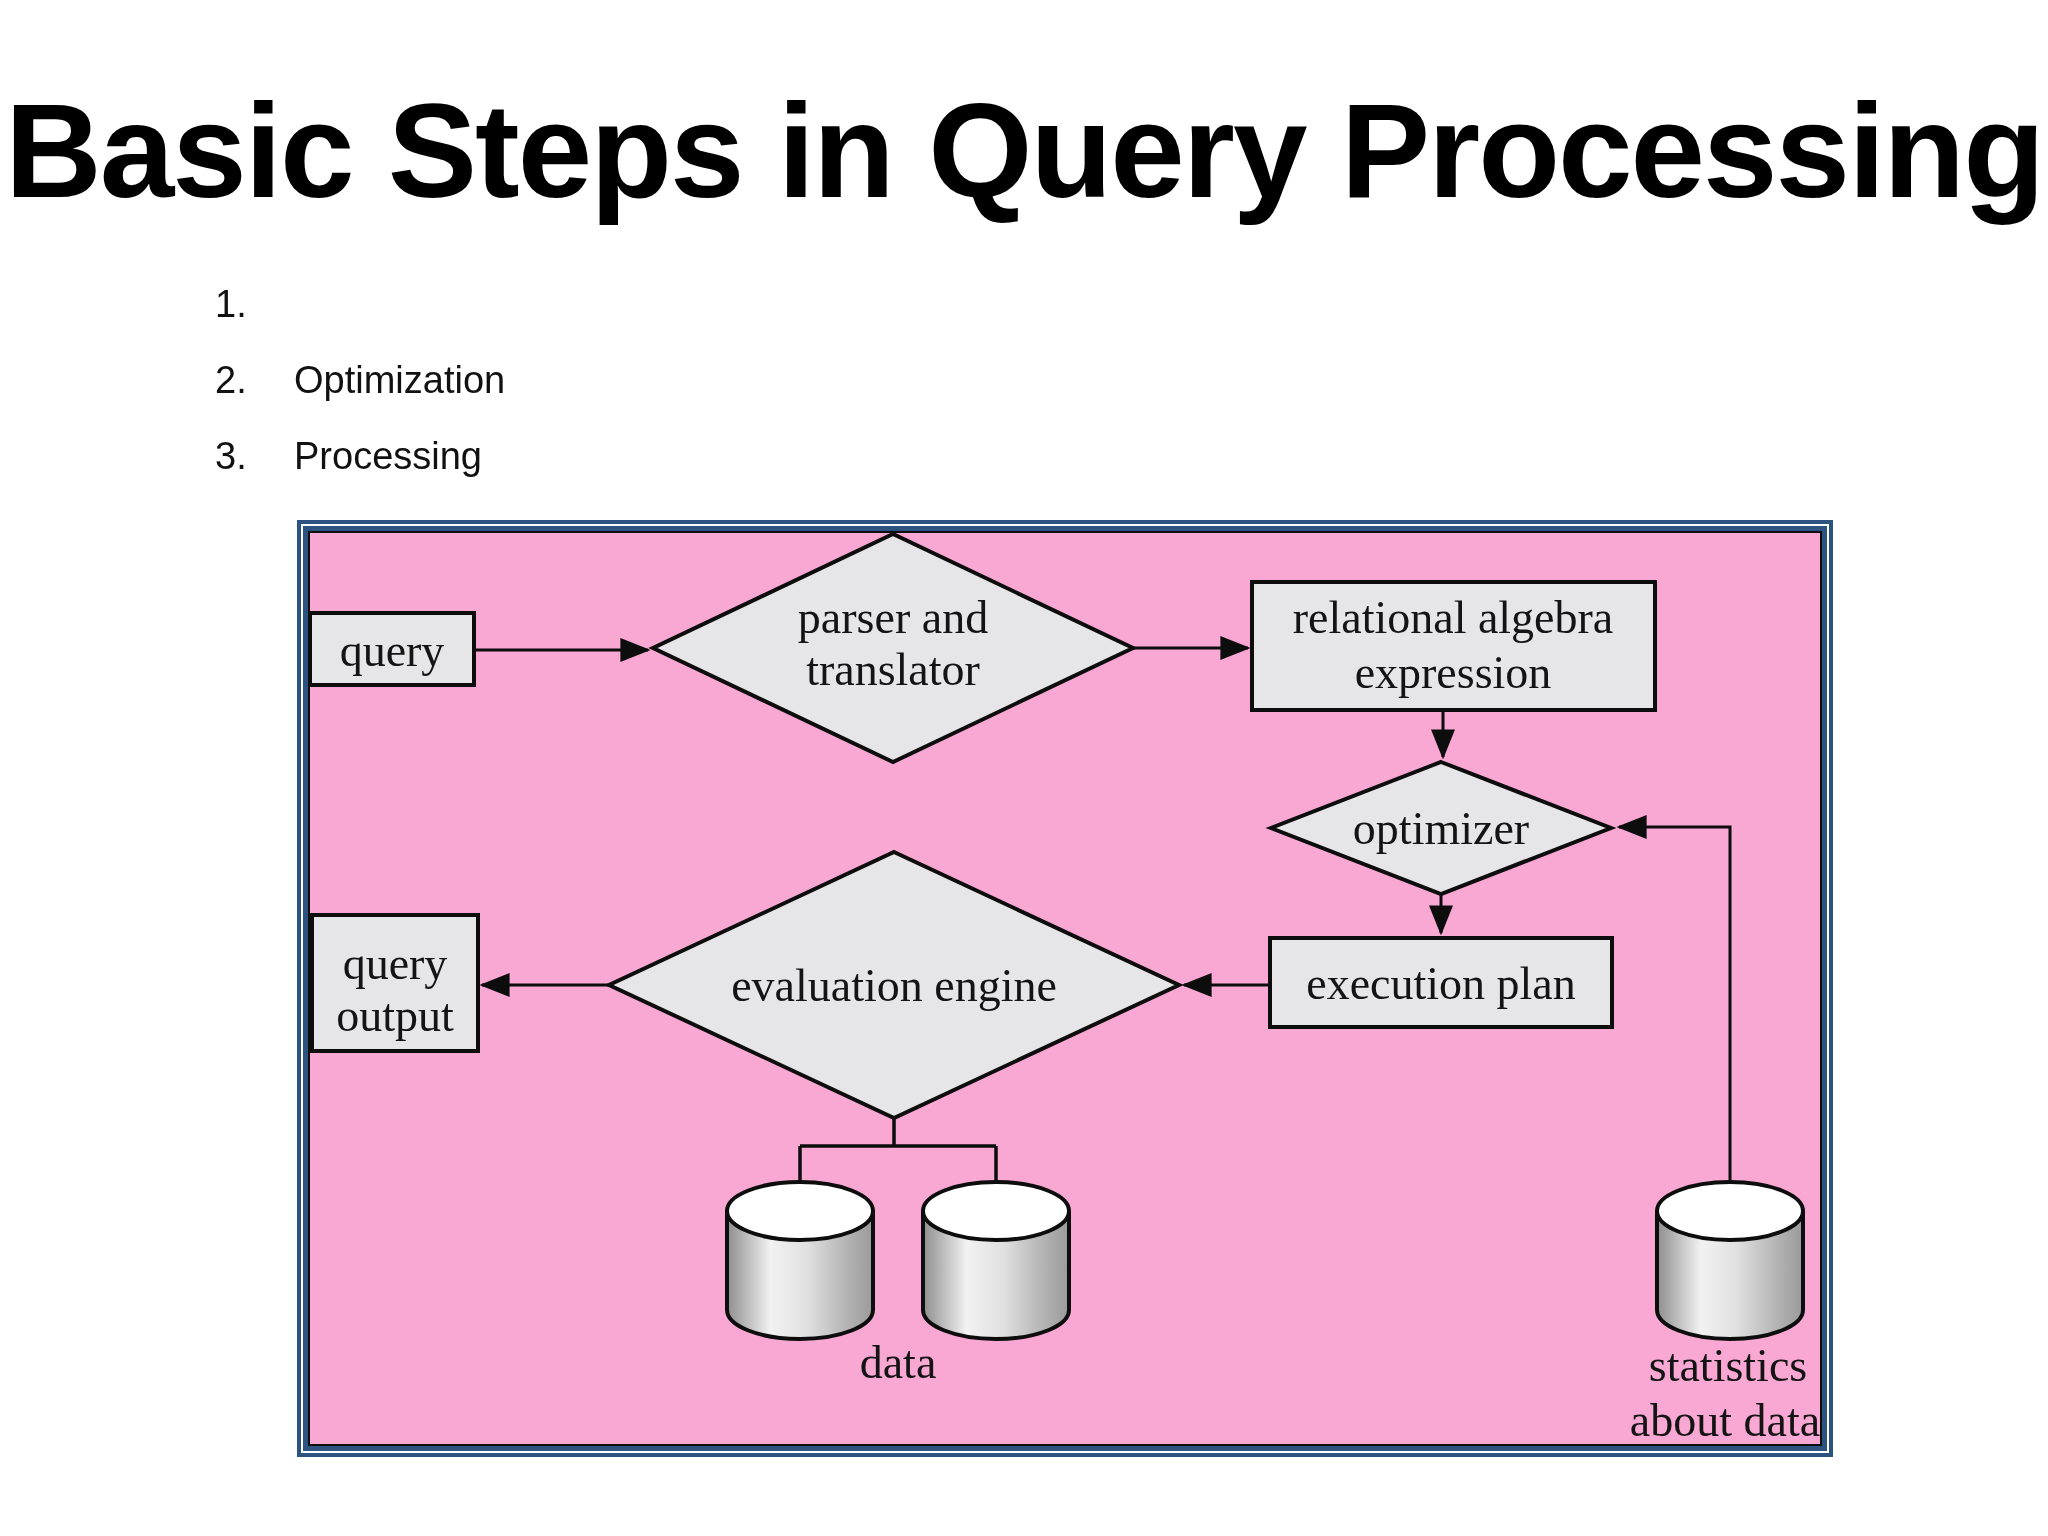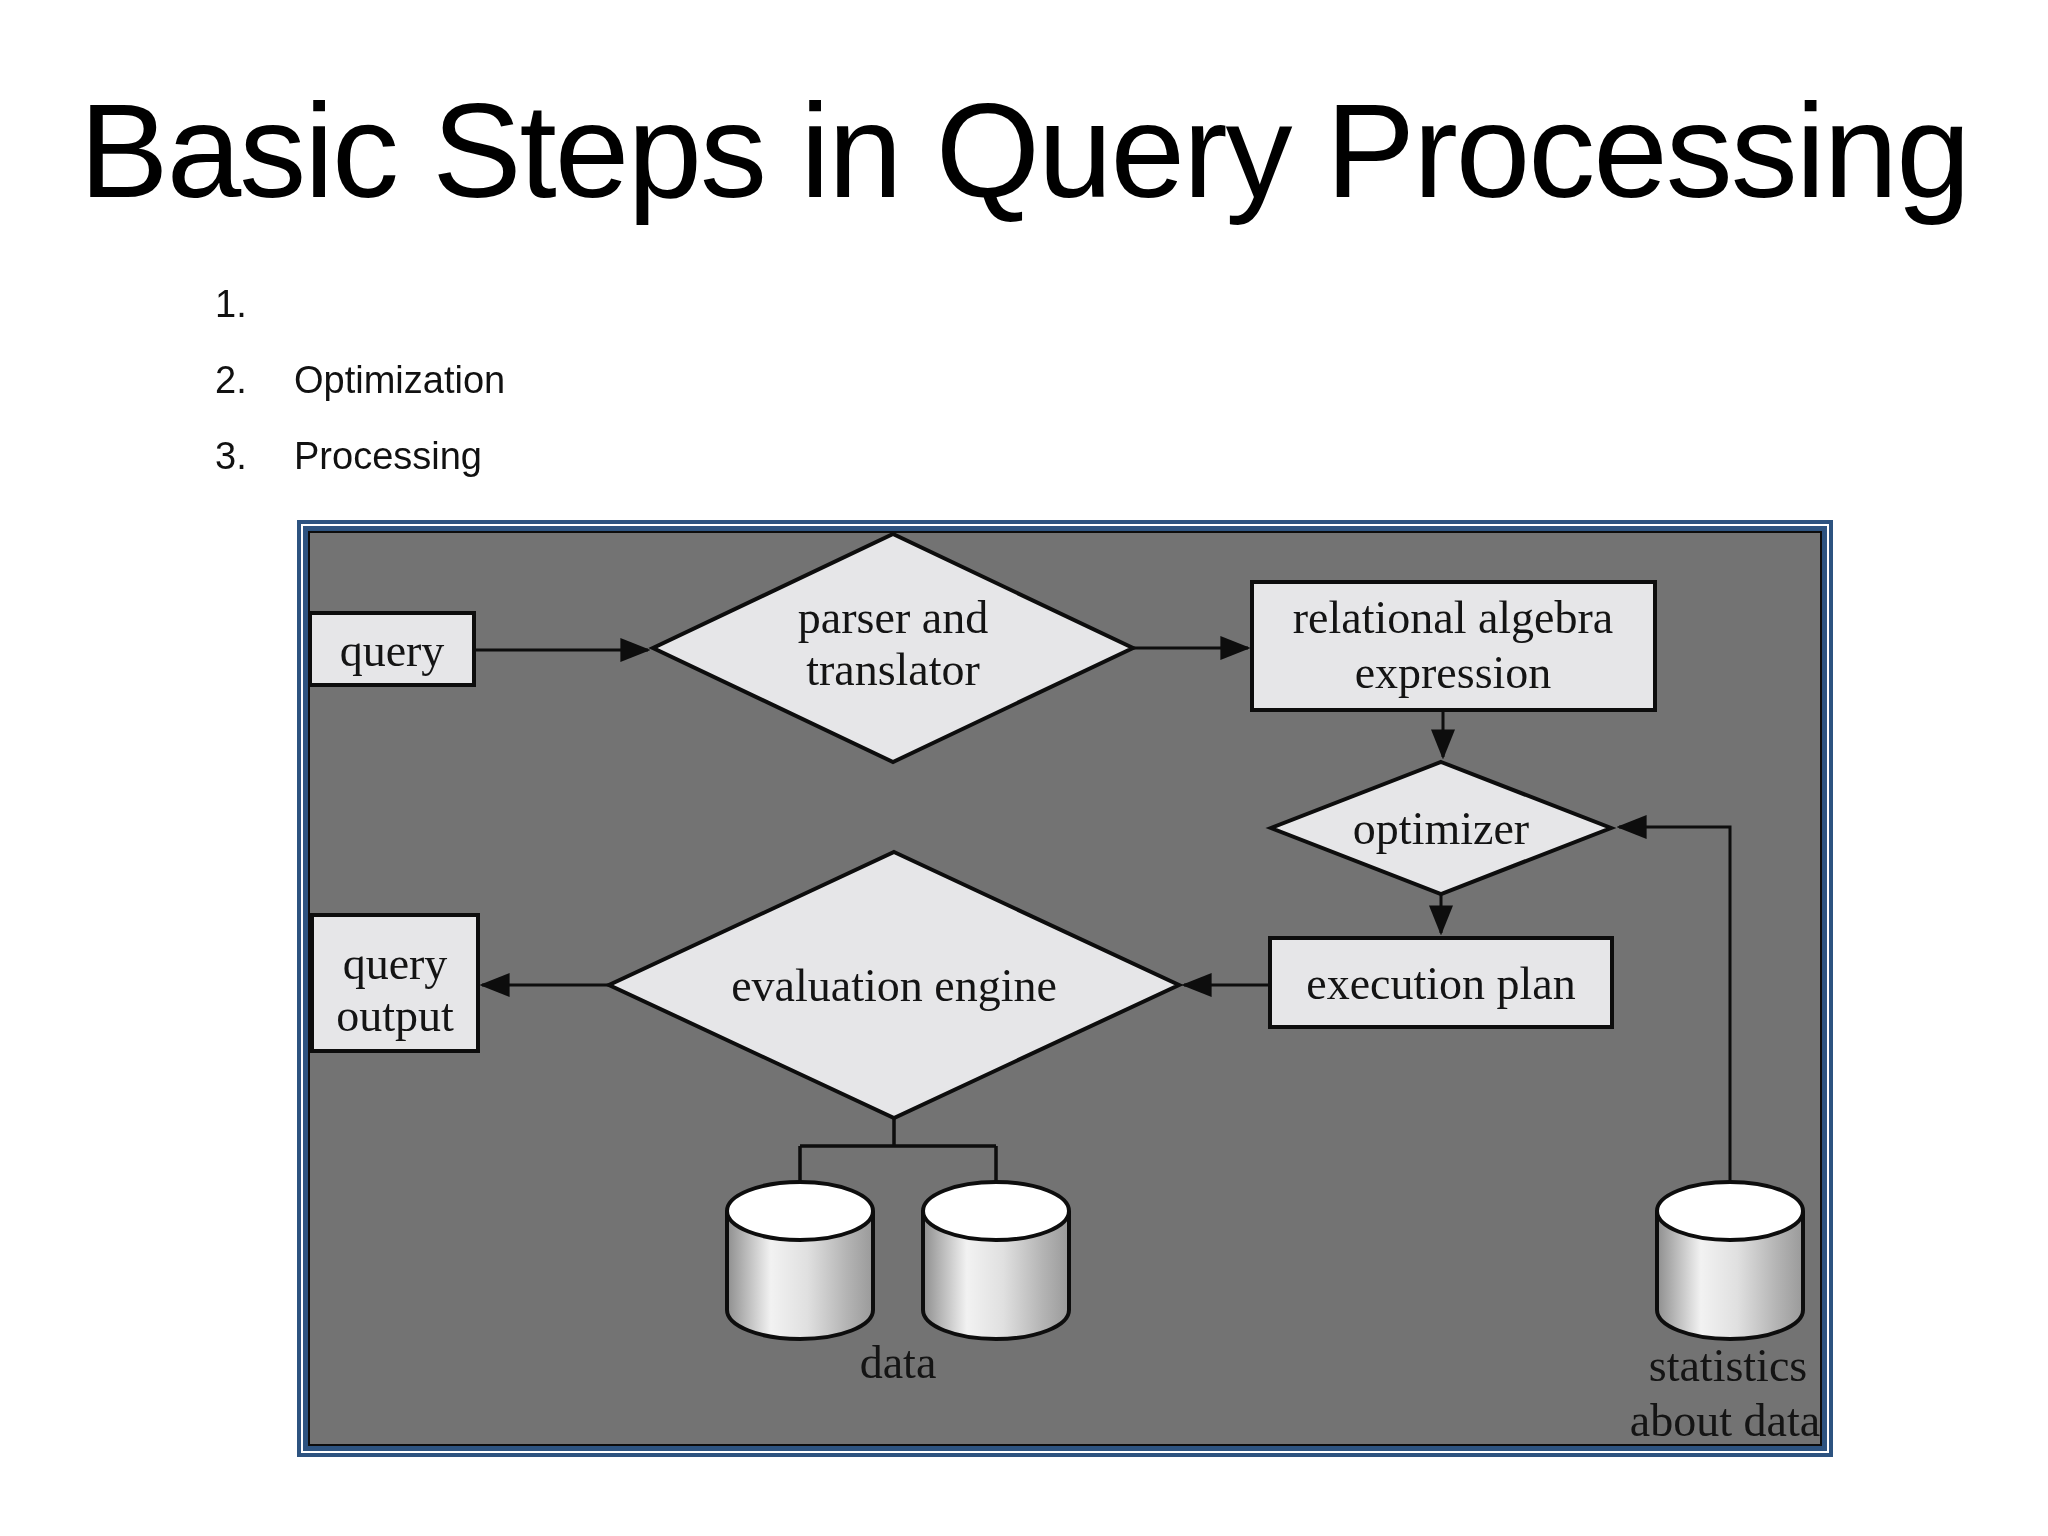--- a/index.html
+++ b/index.html
@@ -8,21 +8,21 @@
     width:2048px;height:1536px;
     background:#ffffff;
     font-family:"Liberation Sans",sans-serif;
     overflow:hidden;
   }
   .title{
     position:absolute;
     left:0;top:74px;width:2048px;
     text-align:center;
     font-size:134px;
-    font-weight:400;
+    font-weight:700;
     letter-spacing:-2px;
     color:#000;
     margin:0;
   }
   .steps{
     position:absolute;
     left:215px;top:283px;
     margin:0;padding:0;
     list-style:none;
     font-size:38px;
@@ -47,21 +47,21 @@
     position:absolute;
     inset:2px;
     box-sizing:border-box;
     border:5px solid #2d5380;
   }
   .frame-content{
     position:absolute;
     inset:0;
     box-sizing:border-box;
     border:2px solid #0d0d0d;
-    background:#737373;
+    background:#f9a8d4;
     overflow:hidden;
   }
   svg text{
     font-family:"Liberation Serif","DejaVu Serif",serif;
     fill:#141414;
   }
 </style>
 </head>
 <body>
 

